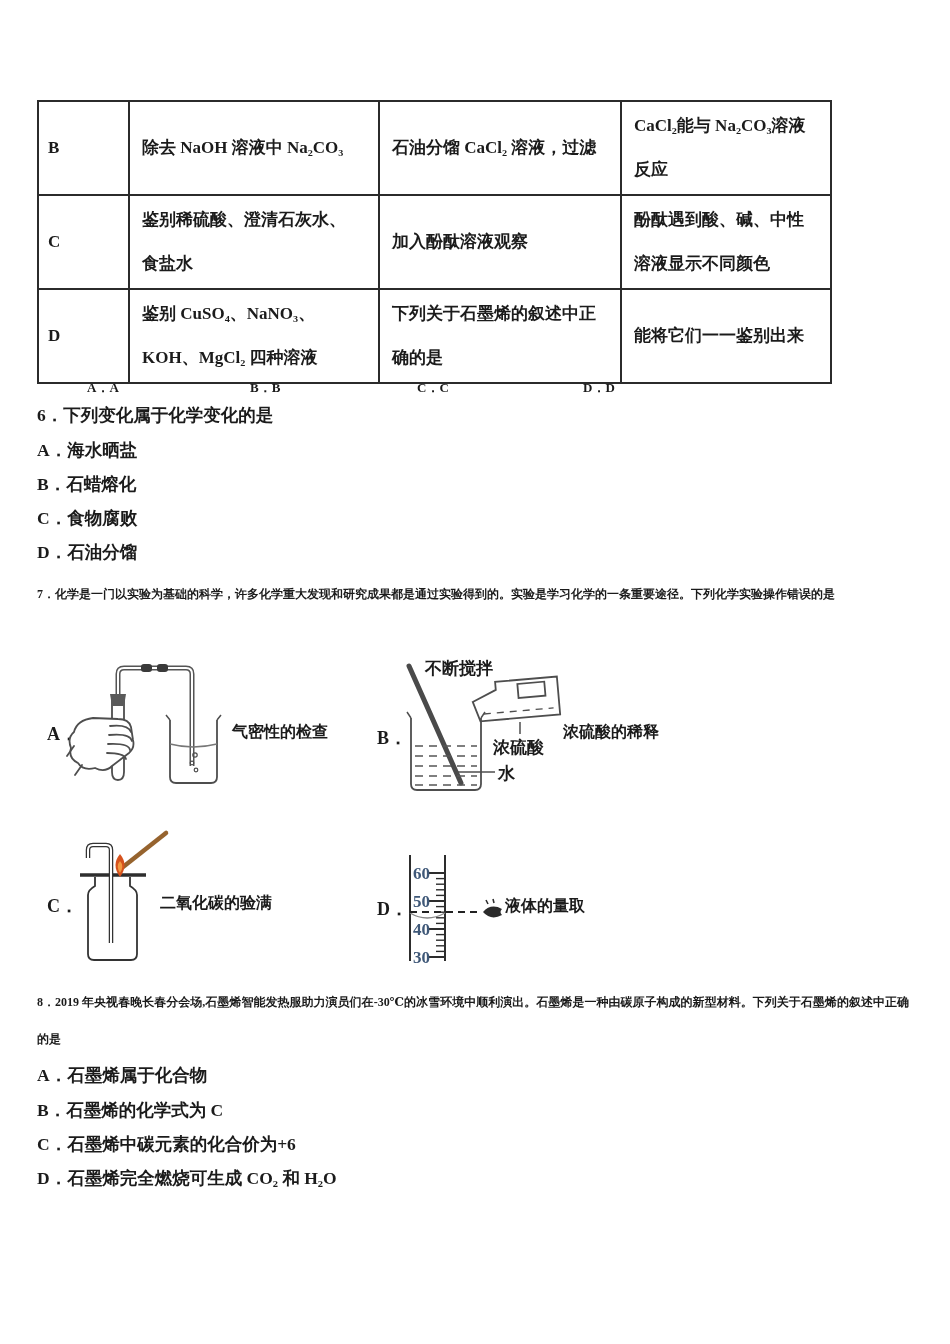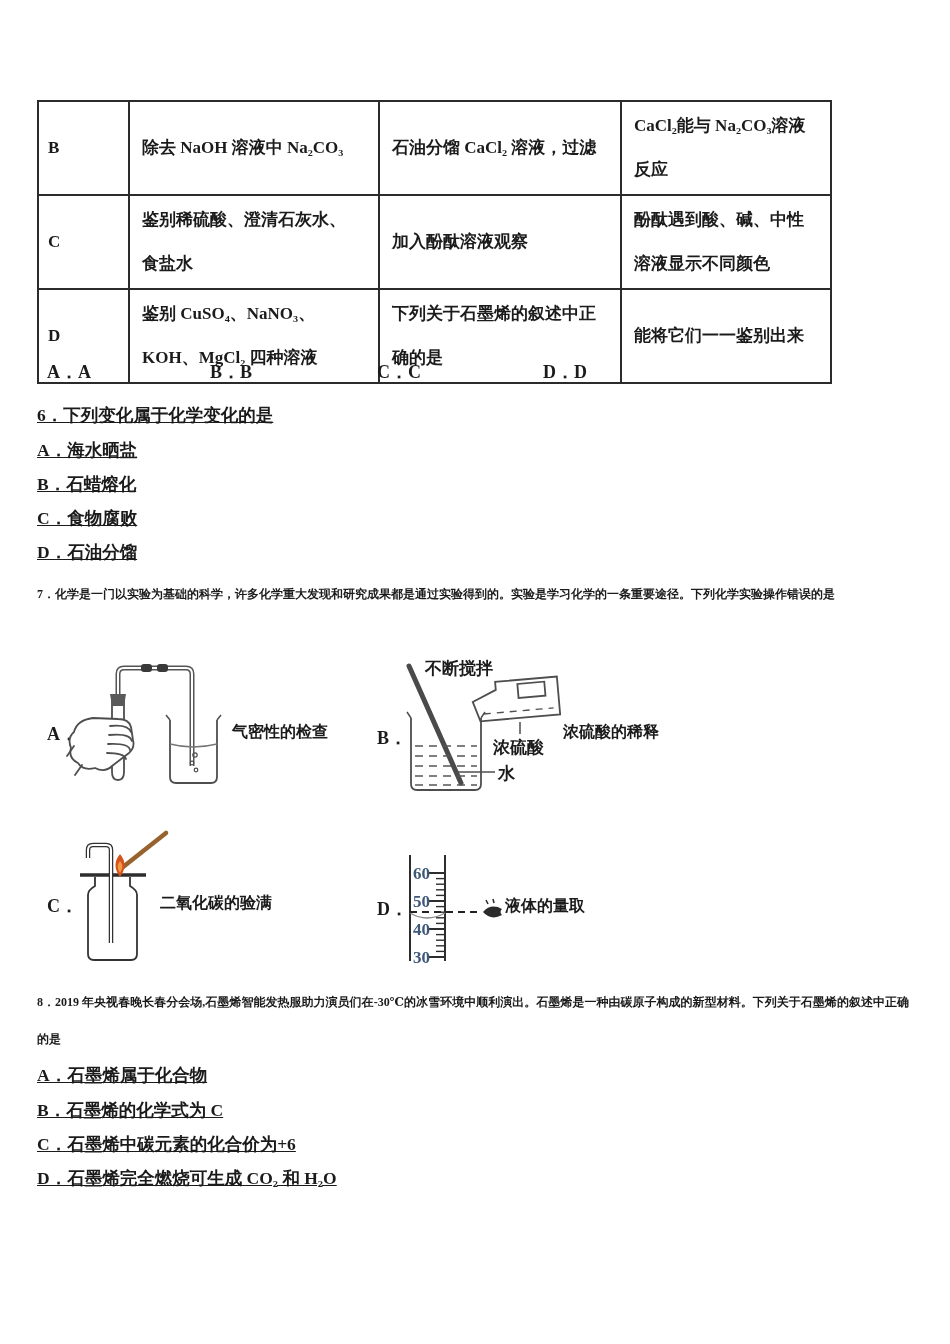--- a/index.html
+++ b/index.html
@@ -12,22 +12,22 @@
   table.qtable {
     position:absolute; left:37px; top:100px; width:793px;
     border-collapse:collapse; table-layout:fixed; font-size:17px;
   }
   table.qtable td {
     border:2px solid #2b2b2b; vertical-align:middle;
     line-height:44px; padding:2px 20px 2px 12px;
   }
   table.qtable td.c1 { padding-left:9px; }
   tr.r0 { height:90px; } tr.r1 { height:88px; } tr.r2 { height:93px; }
-  .ans { position:absolute; top:360px; font-size:18px; white-space:nowrap; }
-  .line { position:absolute; left:37px; font-size:17.5px; white-space:nowrap;text-decoration:underline; }
+  .ans { position:absolute; top:379px; font-size:13px; white-space:nowrap;margin-left:40px; }
+  .line { position:absolute; left:37px; font-size:17.5px; white-space:nowrap; }
   .para { position:absolute; left:37px; width:872px; font-size:12px;
           line-height:36.5px; text-align:justify; }
   .dletter { position:absolute; font-size:18px; }
   .dcaption { position:absolute; font-size:16px; white-space:nowrap; }
   svg.diag { position:absolute; overflow:visible; }
   svg.diag text { font-family:"Liberation Serif","DejaVu Serif",serif; font-weight:600; }
 </style>
 </head>
 <body>
 

